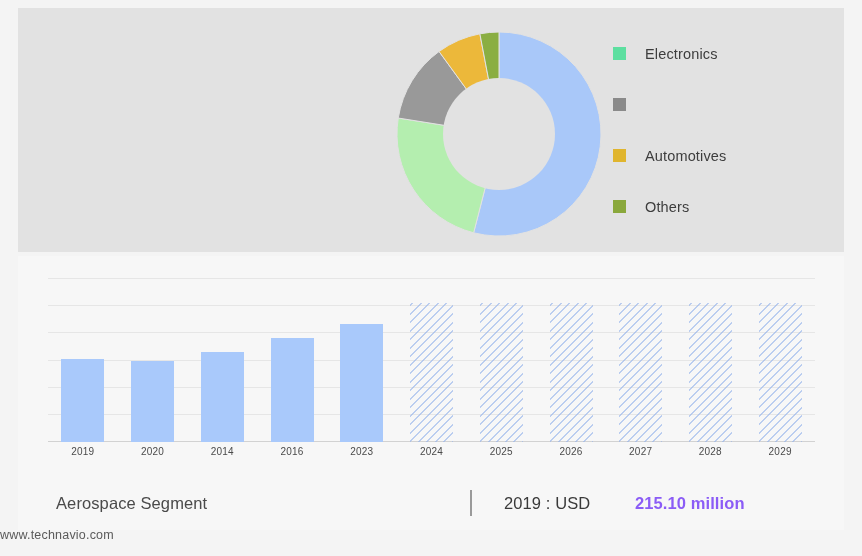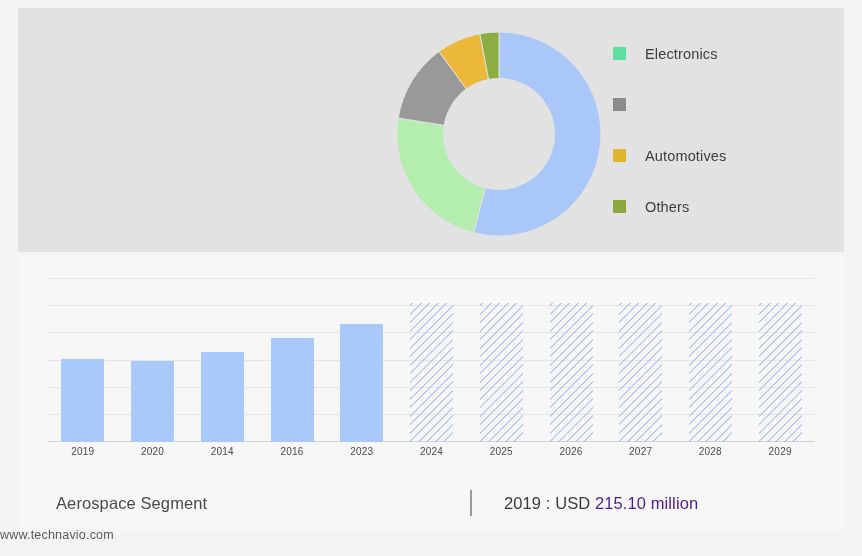--- a/index.html
+++ b/index.html
@@ -179,22 +179,23 @@
   .footer-value {
     position: absolute;
     left: 486px;
     top: 12px;
     font-size: 16.5px;
     color: #3a3a3a;
     letter-spacing: 0.1px;
     white-space: nowrap;
   }
   .footer-value .amount {
-    font-weight: normal;
-    color: #4c1d95;
+    font-weight: bold;
+    color: #8b5cf6;
+    margin-left: 40px;
   }
   .watermark {
     position: absolute;
     left: 0;
     top: 528px;
     width: 862px;
     text-align: left;
     font-size: 12.5px;
     color: #5a5a5a;
     letter-spacing: 0.2px;

